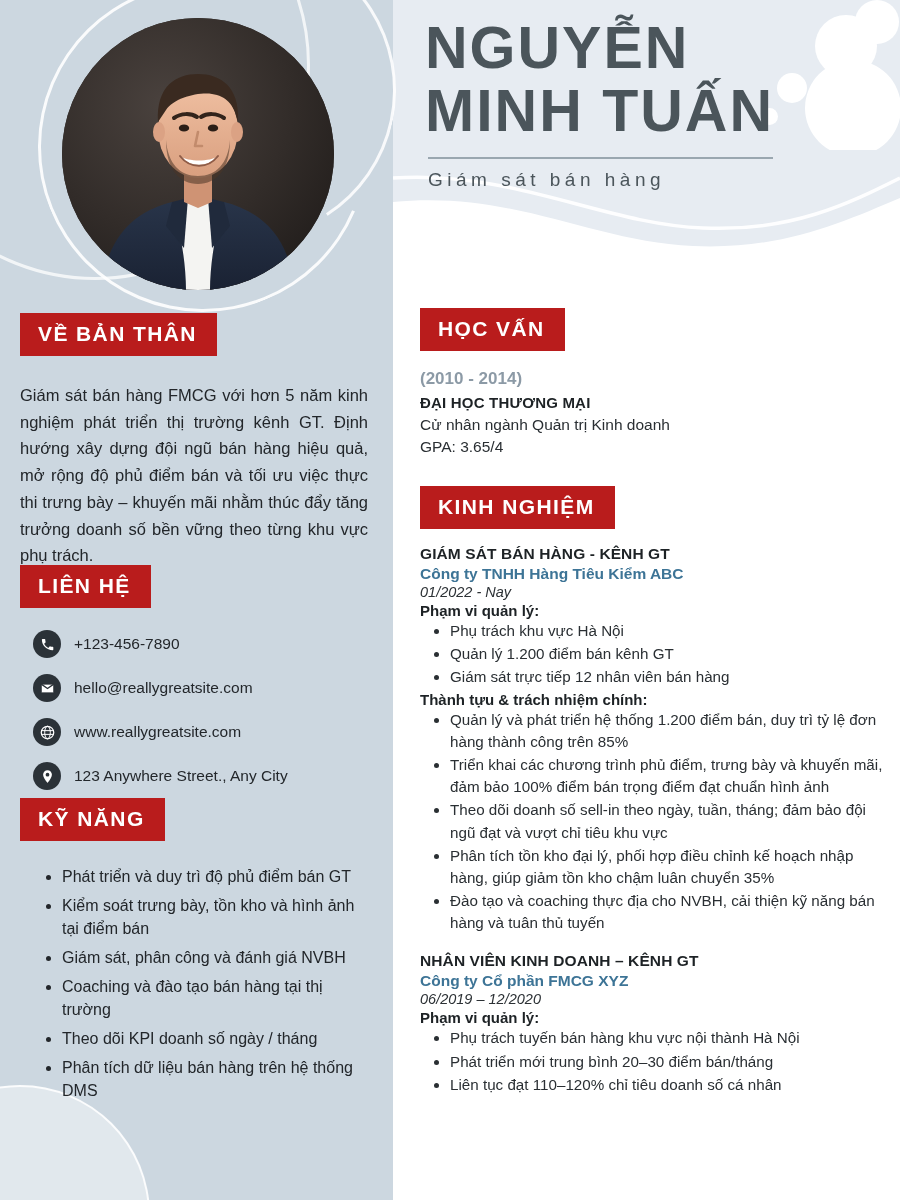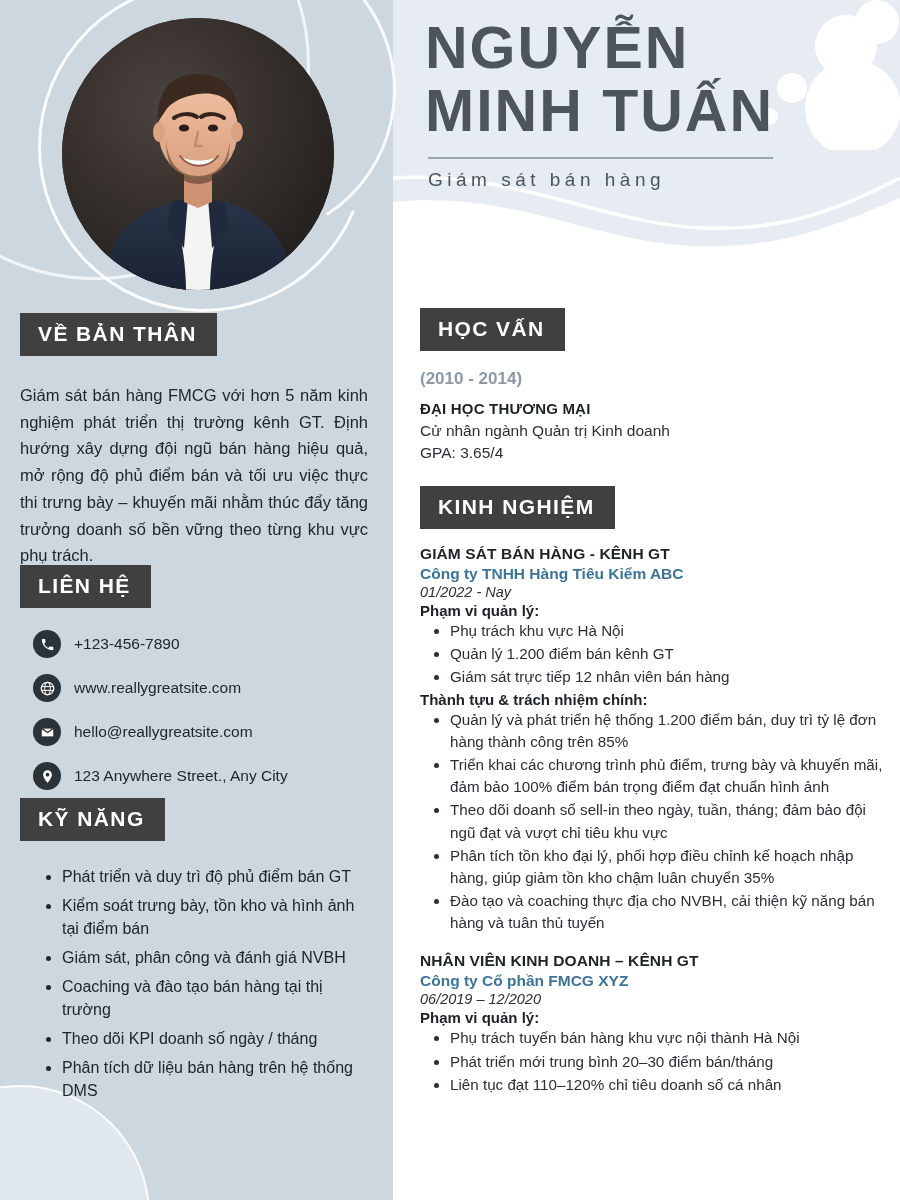--- a/index.html
+++ b/index.html
@@ -90,21 +90,21 @@
     margin:14px 0 10px 3px;
   }
   .job-title {
     font-size:19px; color:#4b555b; letter-spacing:4.5px;
     font-weight:normal; margin-left:3px;
   }
 
   
   .sec-badge {
     display:inline-block;
-    background:#404040;
+    background:#b91c1c;
     color:#ffffff;
     font-size:21px;
     font-weight:bold;
     letter-spacing:1.4px;
     padding:9px 20px 10px 18px;
   }
   .sec-badge-wrap { margin-bottom:0; }
 
   
   .side-inner { position:relative; z-index:4; }
@@ -136,21 +136,21 @@
     color:#22262a; margin-bottom:5px;
   }
 
   
   .right { position:absolute; left:393px; top:286px; width:507px; }
 
   .edu-sec { position:absolute; left:27px; top:22px; width:460px; }
   .edu-body { margin-top:18px; }
   .edu-years {
     font-size:17px; font-weight:bold; color:#8c9aa6;
-    margin-bottom:11px;
+    margin-bottom:5px;
   }
   .edu-school {
     font-size:15px; font-weight:bold; color:#1d2225;
     letter-spacing:0.2px; margin-bottom:3px;
   }
   .edu-line { font-size:15.5px; color:#2a2f33; line-height:1.42; }
 
   .exp-sec { position:absolute; left:27px; top:200px; width:470px; }
   .exp-body { margin-top:16px; }
   .job { margin-bottom:4px; }
@@ -284,37 +284,37 @@
             <svg viewBox="0 0 24 24">
                 <path d="M6.6 10.8c1.4 2.8 3.8 5.2 6.6 6.6l2.2-2.2c.3-.3.7-.4 1.1-.2 1.2.4 2.5.6 3.8.6.6 0 1 .4 1 1V20c0 .6-.4 1-1 1C10.6 21 3 13.4 3 4c0-.6.4-1 1-1h3.4c.6 0 1 .4 1 1 0 1.3.2 2.6.6 3.8.1.4 0 .8-.2 1.1l-2.2 1.9z"></path>
               </svg>
           </span>
           <span class="contact-txt">+123-456-7890</span>
         </div>
 
         <div class="contact-row">
           <span class="ci">
             <svg viewBox="0 0 24 24">
+                <path d="M2 5h20v14H2z" fill="#fff"></path>
+                <path d="M2 5l10 7 10-7" stroke="#2b3238" stroke-width="2" fill="none"></path>
+                <path d="M2 5h20v14H2z" fill="none" stroke="#2b3238" stroke-width="1.5"></path>
+              </svg>
+          </span>
+          <span class="contact-txt">hello@reallygreatsite.com</span>
+        </div>
+
+        <div class="contact-row">
+          <span class="ci">
+            <svg viewBox="0 0 24 24">
                 <circle cx="12" cy="12" r="10" fill="none" stroke="#fff" stroke-width="2"></circle>
                 <ellipse cx="12" cy="12" rx="4.5" ry="10" fill="none" stroke="#fff" stroke-width="1.6"></ellipse>
                 <path d="M2.5 9h19M2.5 15h19" stroke="#fff" stroke-width="1.6"></path>
               </svg>
           </span>
           <span class="contact-txt">www.reallygreatsite.com</span>
-        </div>
-
-        <div class="contact-row">
-          <span class="ci">
-            <svg viewBox="0 0 24 24">
-                <path d="M2 5h20v14H2z" fill="#fff"></path>
-                <path d="M2 5l10 7 10-7" stroke="#2b3238" stroke-width="2" fill="none"></path>
-                <path d="M2 5h20v14H2z" fill="none" stroke="#2b3238" stroke-width="1.5"></path>
-              </svg>
-          </span>
-          <span class="contact-txt">hello@reallygreatsite.com</span>
         </div>
 
         <div class="contact-row">
           <span class="ci">
             <svg viewBox="0 0 24 24">
                 <path d="M12 2c-4 0-7 3-7 7 0 5 7 13 7 13s7-8 7-13c0-4-3-7-7-7z" fill="#fff"></path>
                 <circle cx="12" cy="9" r="3" fill="#2b3238"></circle>
               </svg>
           </span>
           <span class="contact-txt">123 Anywhere Street., Any City</span>

